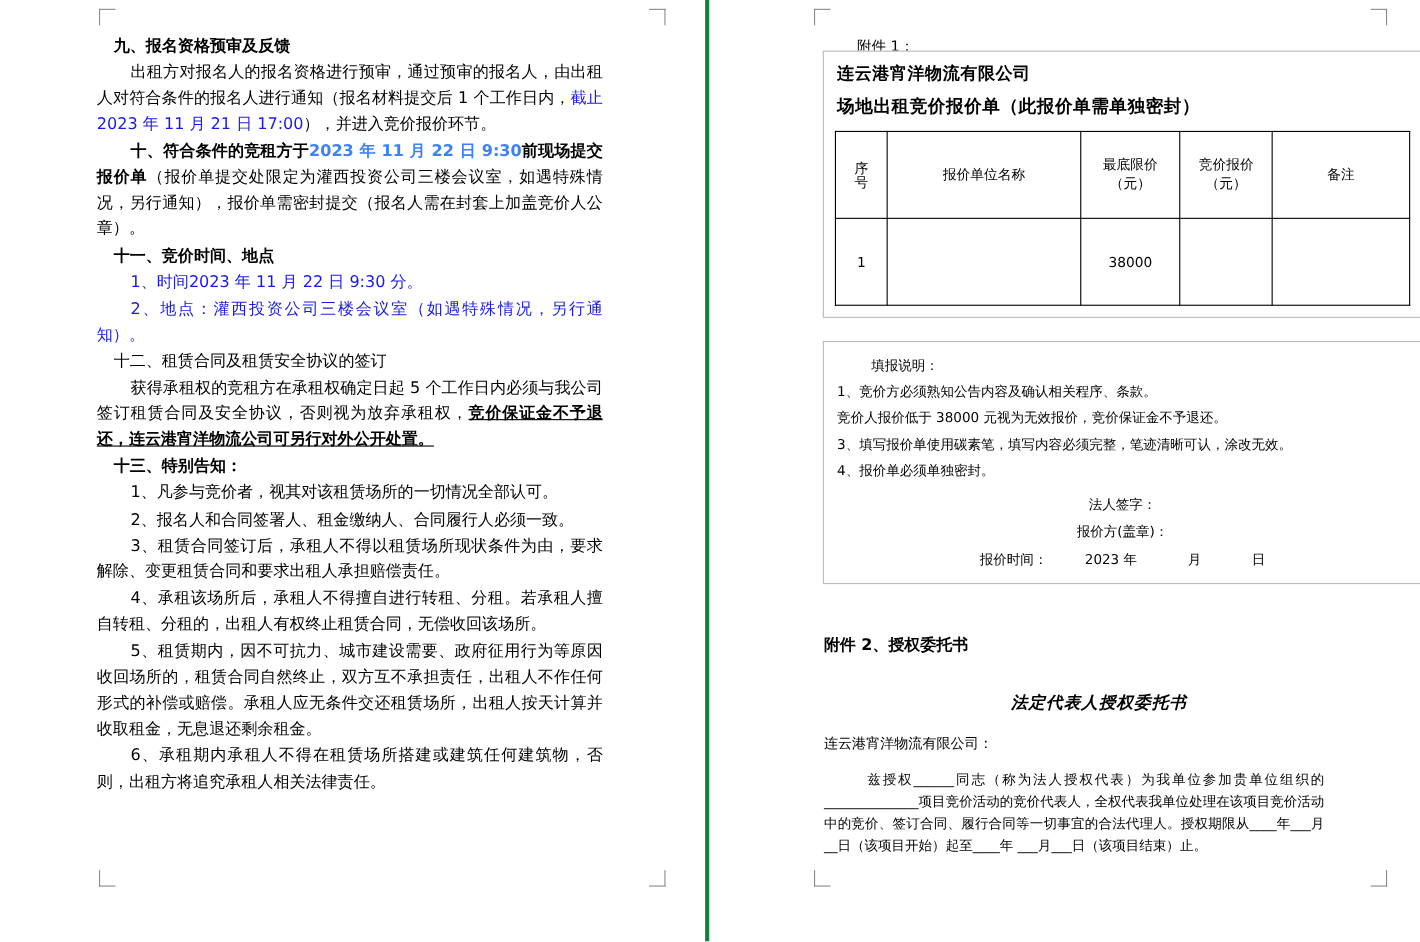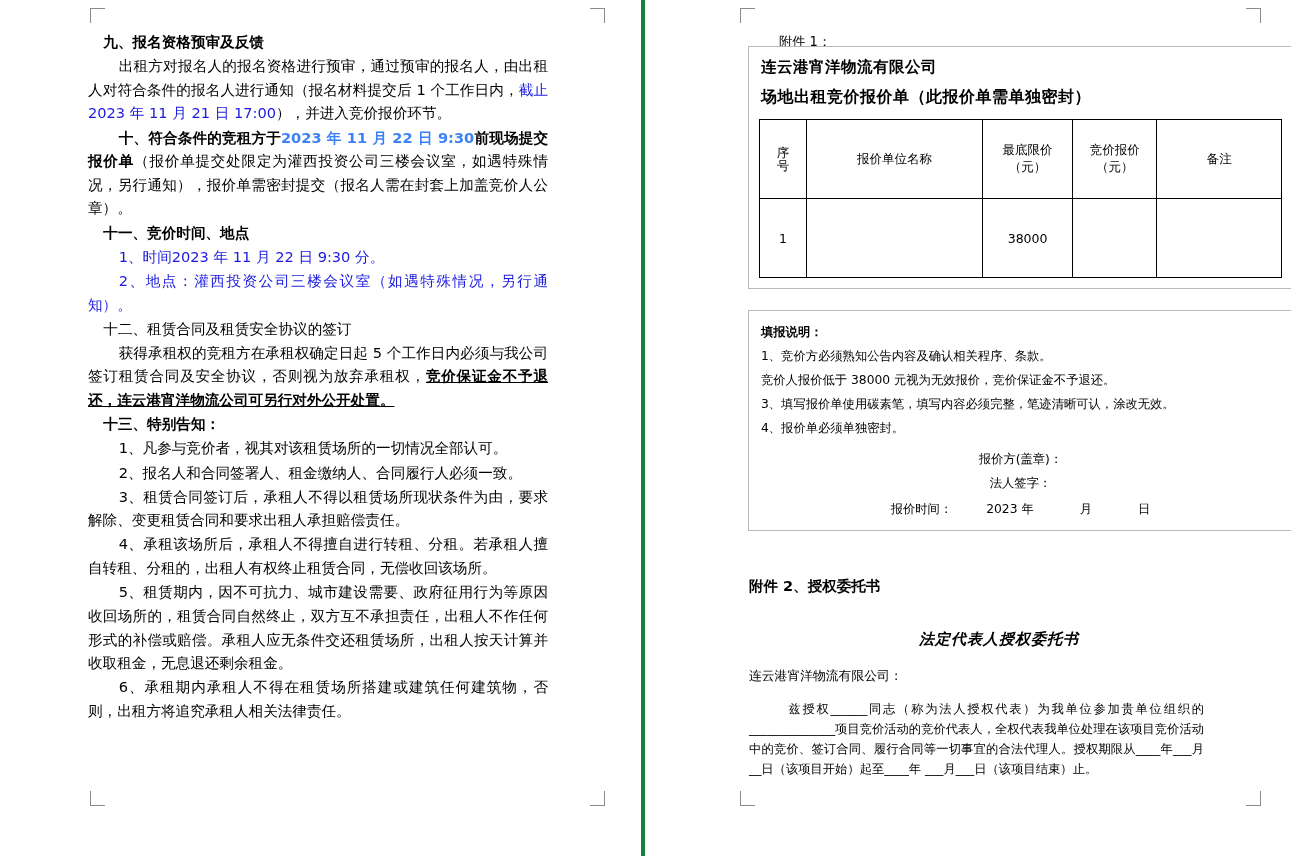--- a/index.html
+++ b/index.html
@@ -128,21 +128,21 @@
     width: 545px;
     border: 1px solid #b9b9b9;
     border-top: 1px solid #b9b9b9;
     box-sizing: border-box;
     padding: 10px 12px 8px 12px;
     font-family: "DejaVu Sans", "Liberation Sans", sans-serif;
     font-size: 12.3px;
     line-height: 1.95;
     color: #000;
   }
-  .notes-box .nb-title { font-weight: bold; }
+  .notes-box .nb-title { font-weight: normal; margin-left: 31px; }
   .sign-block {
     text-align: center;
     line-height: 2.0;
     margin-top: 6px;
   }
   .sign-block .sl {
     display: block;
     text-align: center;
   }
   .sign-inner {
@@ -234,22 +234,22 @@
       </div>
 
       <div class="notes-box">
         <div class="nb-title">填报说明：</div>
         <div>1、竞价方必须熟知公告内容及确认相关程序、条款。</div>
         <div>竞价人报价低于 38000 元视为无效报价，竞价保证金不予退还。</div>
         <div>3、填写报价单使用碳素笔，填写内容必须完整，笔迹清晰可认，涂改无效。</div>
         <div>4、报价单必须单独密封。</div>
 
         <div class="sign-block">
+          <span class="sl"><span class="sign-inner">法人签字：</span></span>
           <span class="sl"><span class="sign-inner">报价方(盖章)：</span></span>
-          <span class="sl"><span class="sign-inner">法人签字：</span></span>
         </div>
 
         <div class="time-row"><span>报价时间：</span><span class="sp-sm"></span><span>2023 年</span><span class="sp-md"></span><span>月</span><span class="sp-md"></span><span>日</span></div>
       </div>
 
       <div style="position:absolute;left:104px;top:577px;font-family:'DejaVu Sans','Liberation Sans',sans-serif;font-weight:bold;font-size:14.5px;">附件 2、授权委托书</div>
 
       <div style="position:absolute;left:104px;top:630px;width:500px;text-align:center;font-family:'DejaVu Sans','Liberation Sans',sans-serif;font-weight:bold;font-size:15px;letter-spacing:1px;font-style:italic;">法定代表人授权委托书</div>
 
       <div style="position:absolute;left:104px;top:668px;font-family:'DejaVu Sans','Liberation Sans',sans-serif;font-size:12.8px;">连云港宵洋物流有限公司：</div>

